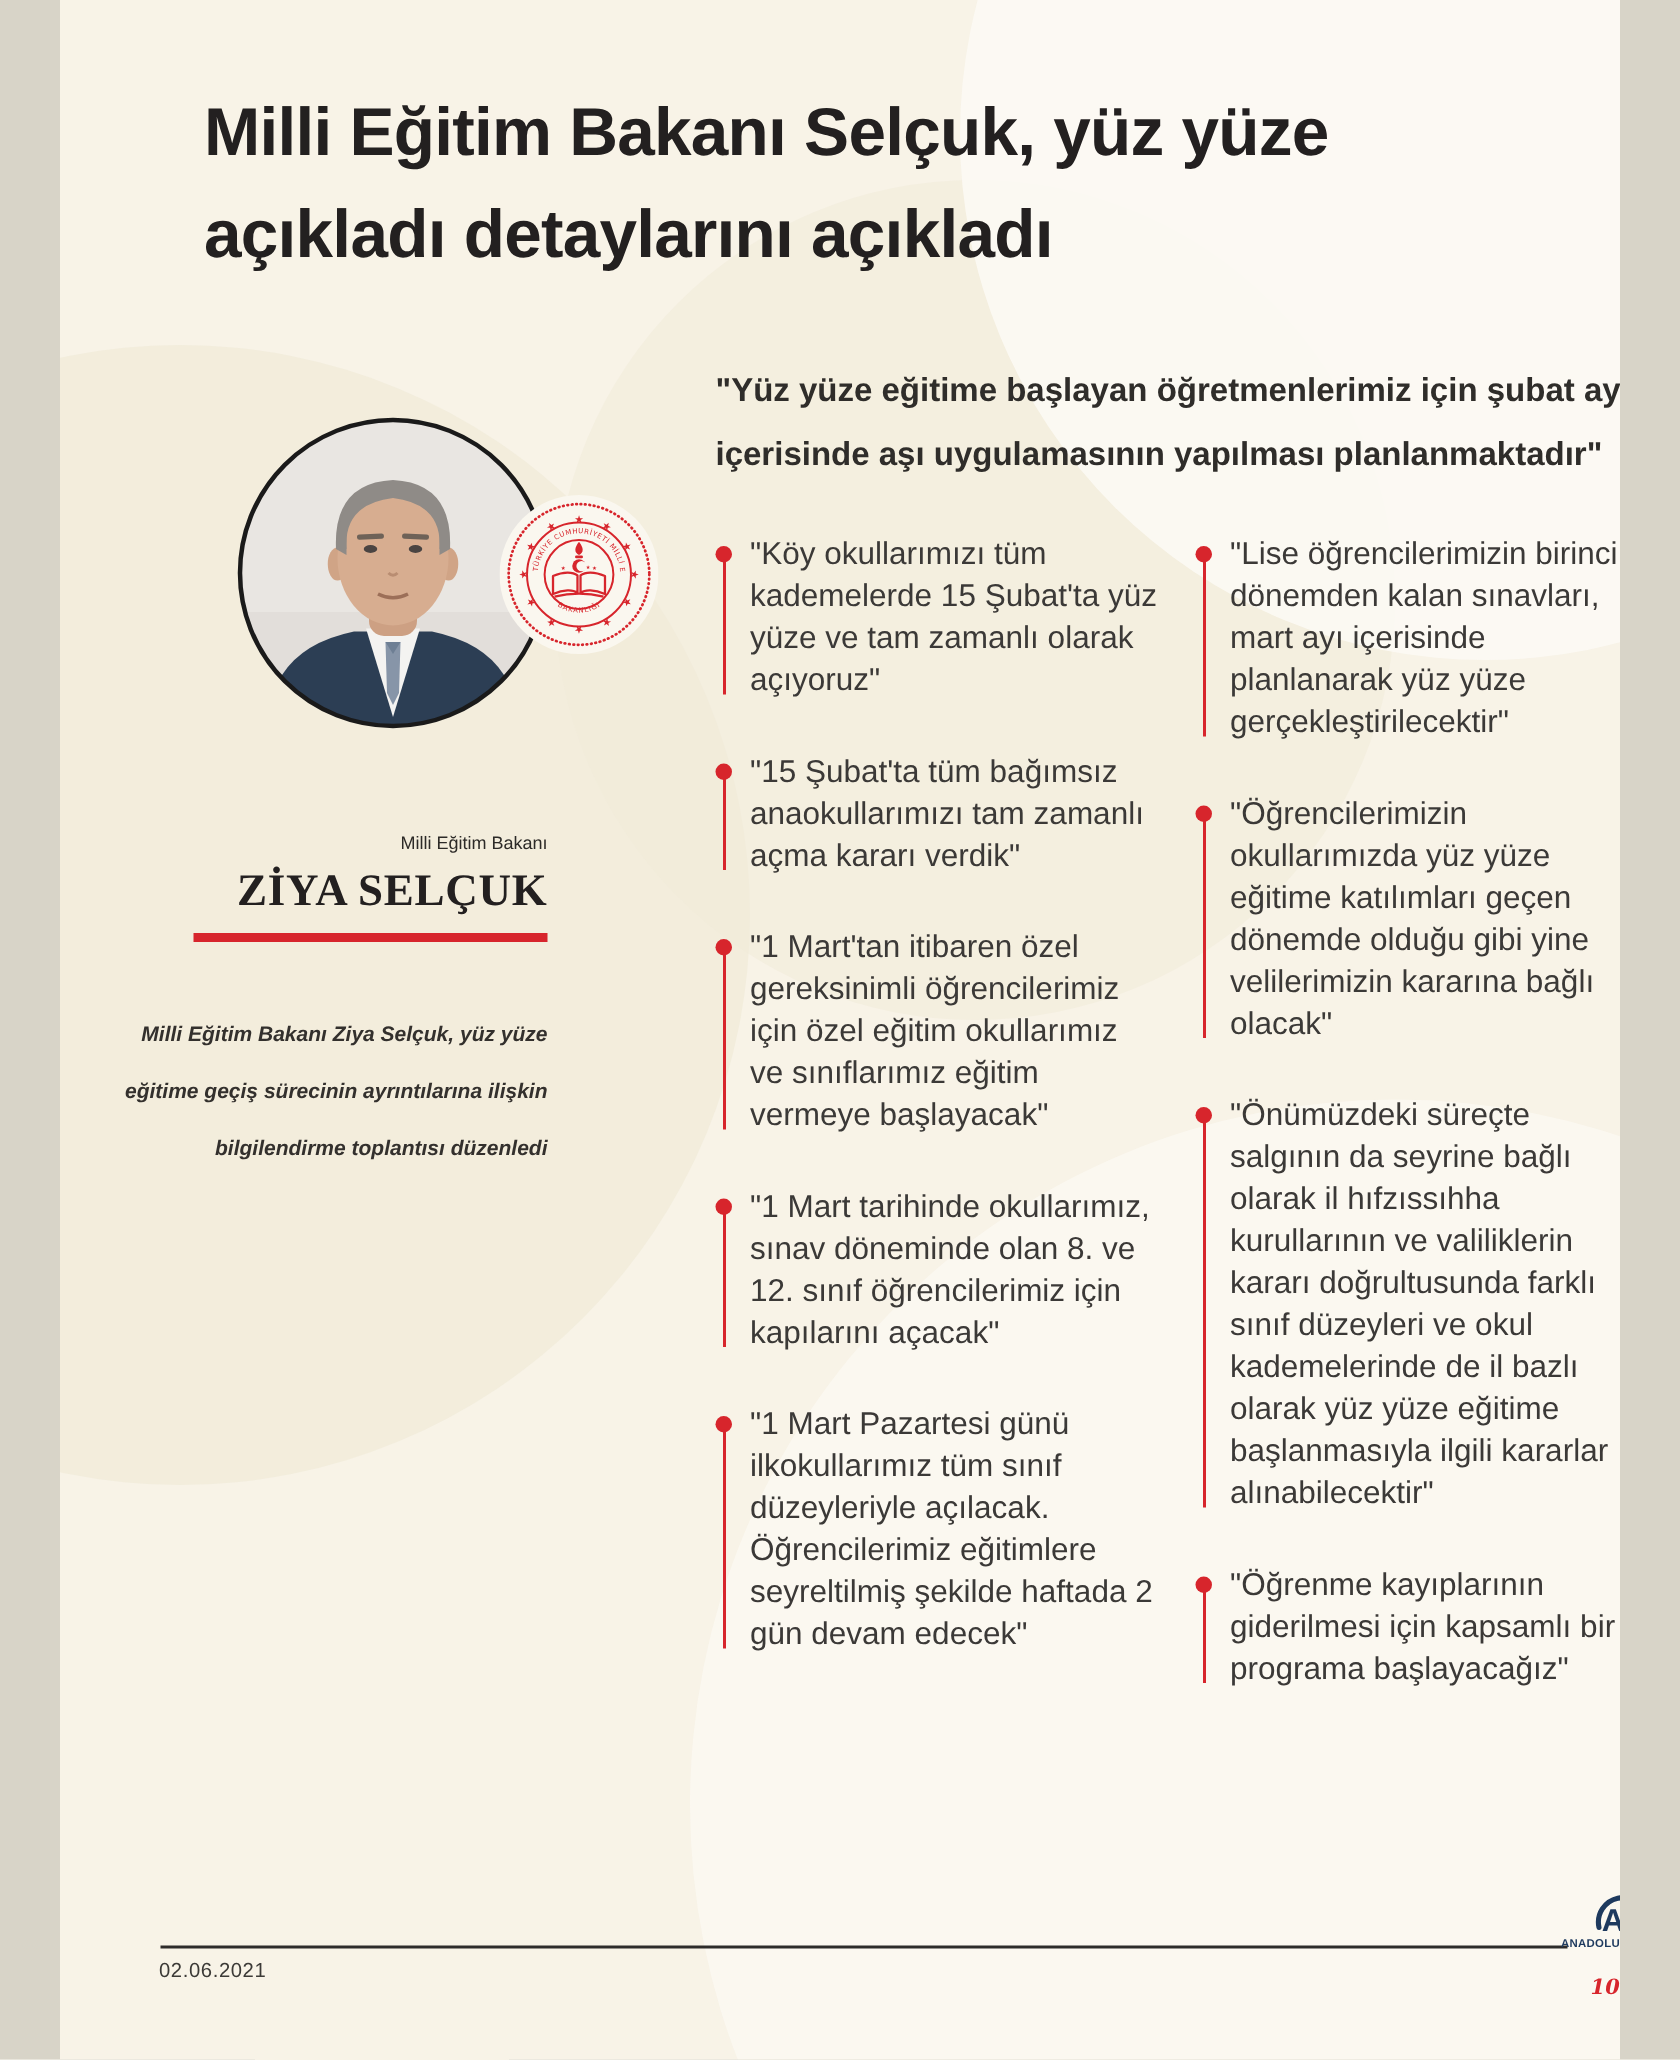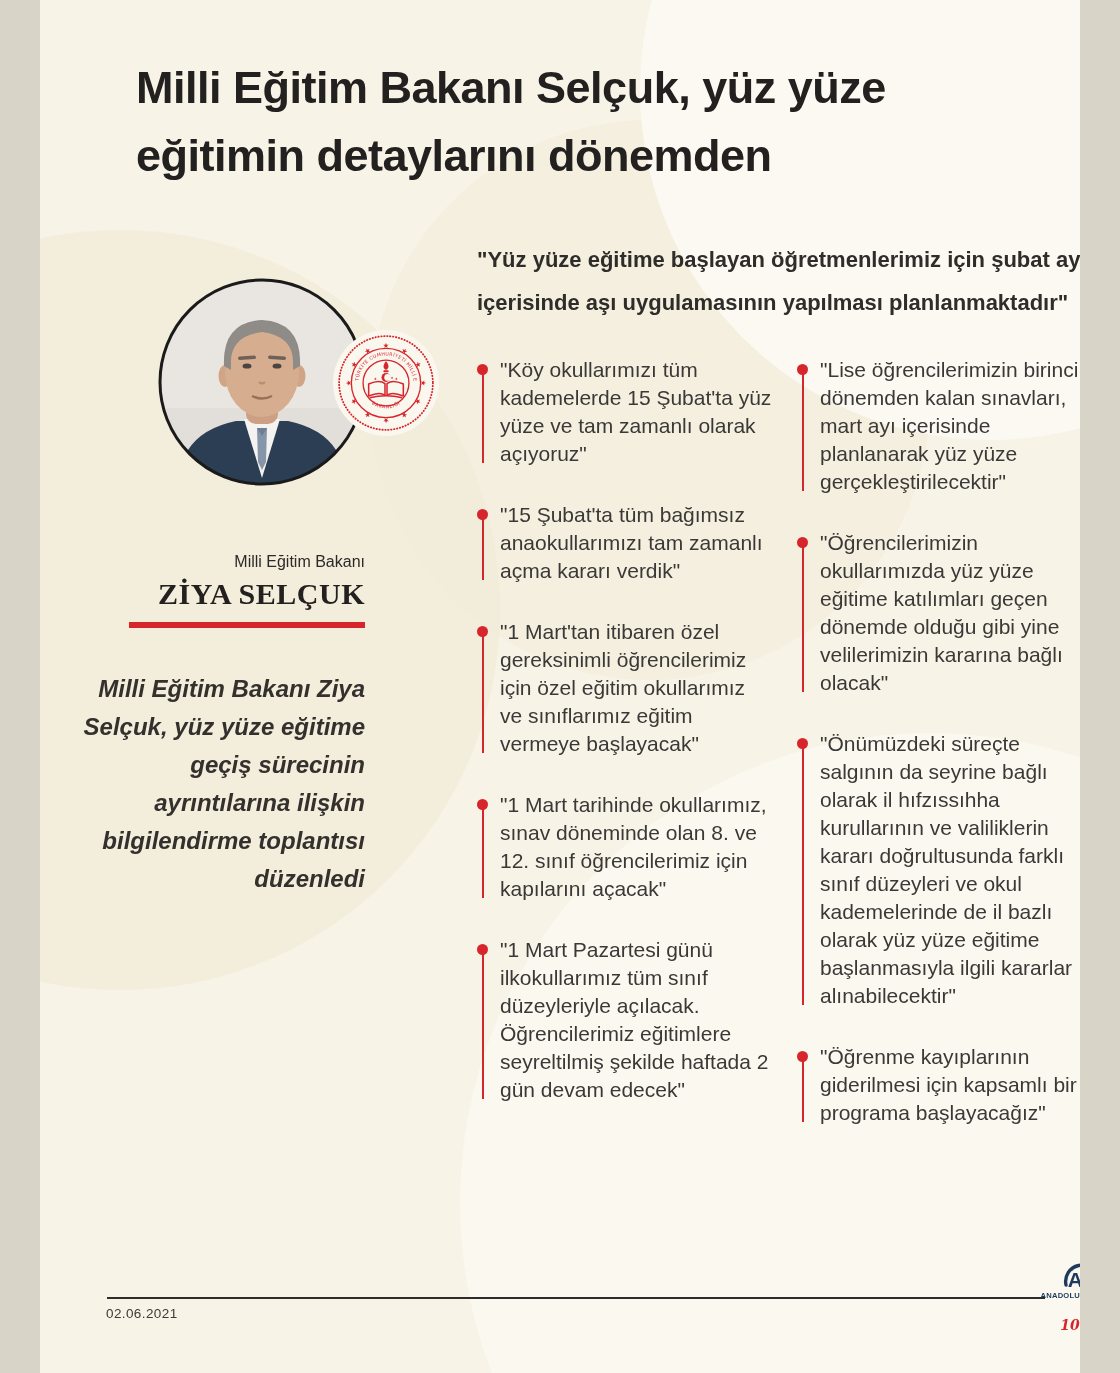--- a/index.html
+++ b/index.html
@@ -24,27 +24,27 @@
 
   .lead{
     position:absolute;left:437px;top:238px;width:618px;margin:0;
     font-size:22px;line-height:43px;font-weight:700;color:#2f2d2a;
   }
 
   .portrait{position:absolute;left:118px;top:278px;width:208px;height:208px;}
   .seal{position:absolute;left:293px;top:330px;width:106px;height:106px;}
 
   .who{position:absolute;left:40px;top:549px;width:285px;text-align:right;}
-  .who .role{font-size:16px;line-height:26px;color:#2c2a27;}
+  .who .role{font-size:12px;line-height:26px;color:#2c2a27;}
   .who .name{font-size:30px;line-height:38px;font-weight:800;letter-spacing:.5px;color:#232020;font-family:Liberation Serif, serif;}
   .red-rule{position:absolute;left:89px;top:622px;width:236px;height:6px;background:#d7252c;}
 
   .intro{
     position:absolute;left:40px;top:670px;width:285px;margin:0;text-align:right;
-    font-size:24px;line-height:38px;font-weight:700;font-style:italic;color:#33302d;
+    font-size:14px;line-height:38px;font-weight:700;font-style:italic;color:#33302d;
   }
 
   .col{position:absolute;top:356px;width:300px;display:flex;flex-direction:column;gap:33px;}
   .col-left{left:432px;}
   .col-right{left:752px;}
   .q-item{position:relative;padding-left:28px;}
   .q-item::before{
     content:"";position:absolute;left:5px;top:8px;width:11px;height:11px;
     border-radius:50%;background:#d7252c;
   }
@@ -69,21 +69,21 @@
 
 <div class="page">
 
   <div class="blob blob1"></div>
   <div class="blob blob2"></div>
   <div class="blob blob3"></div>
   <div class="blob blob4"></div>
 
   <h1 class="title">
     <span class="t-line">Milli Eğitim Bakanı Selçuk, yüz yüze</span>
-    <span class="t-line">eğitimin detaylarını dönemden</span>
+    <span class="t-line">açıkladı detaylarını açıkladı</span>
   </h1>
 
   <p class="lead">"Yüz yüze eğitime başlayan öğretmenlerimiz için şubat ayı içerisinde aşı uygulamasının yapılması planlanmaktadır"</p>
 
   <div class="portrait">
     <svg width="208" height="208" viewBox="0 0 208 208">
       <defs>
           <clipPath id="pc">
             <circle cx="104" cy="104" r="102"></circle>
           </clipPath>

